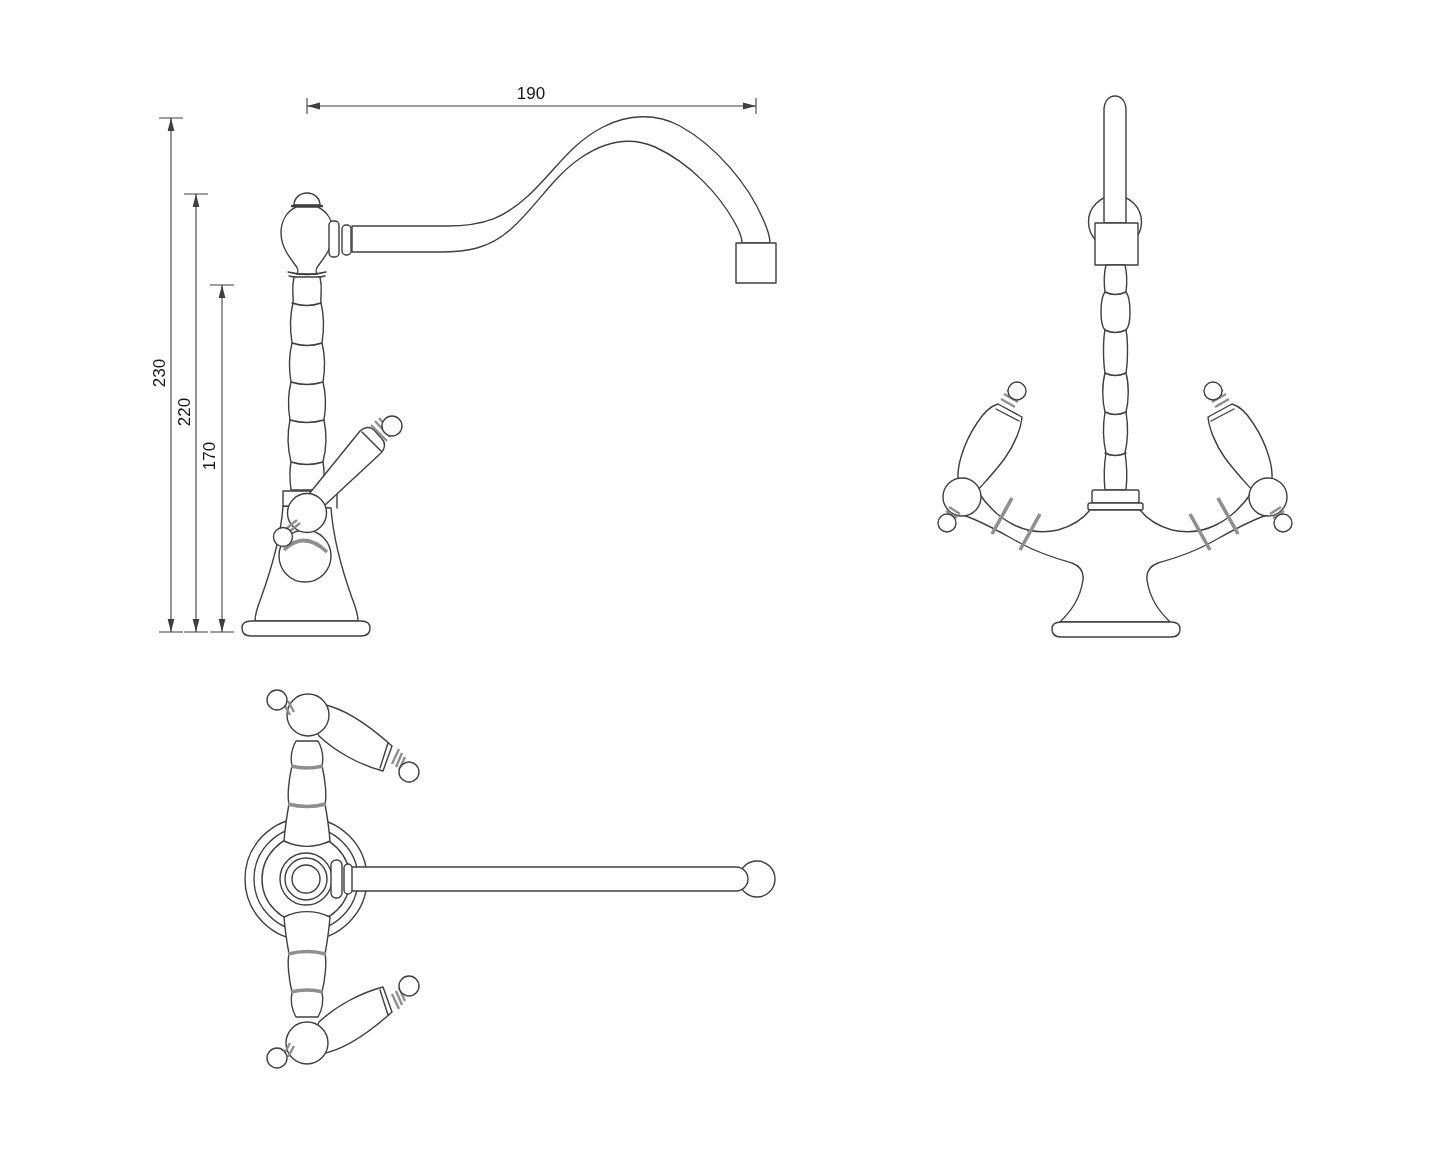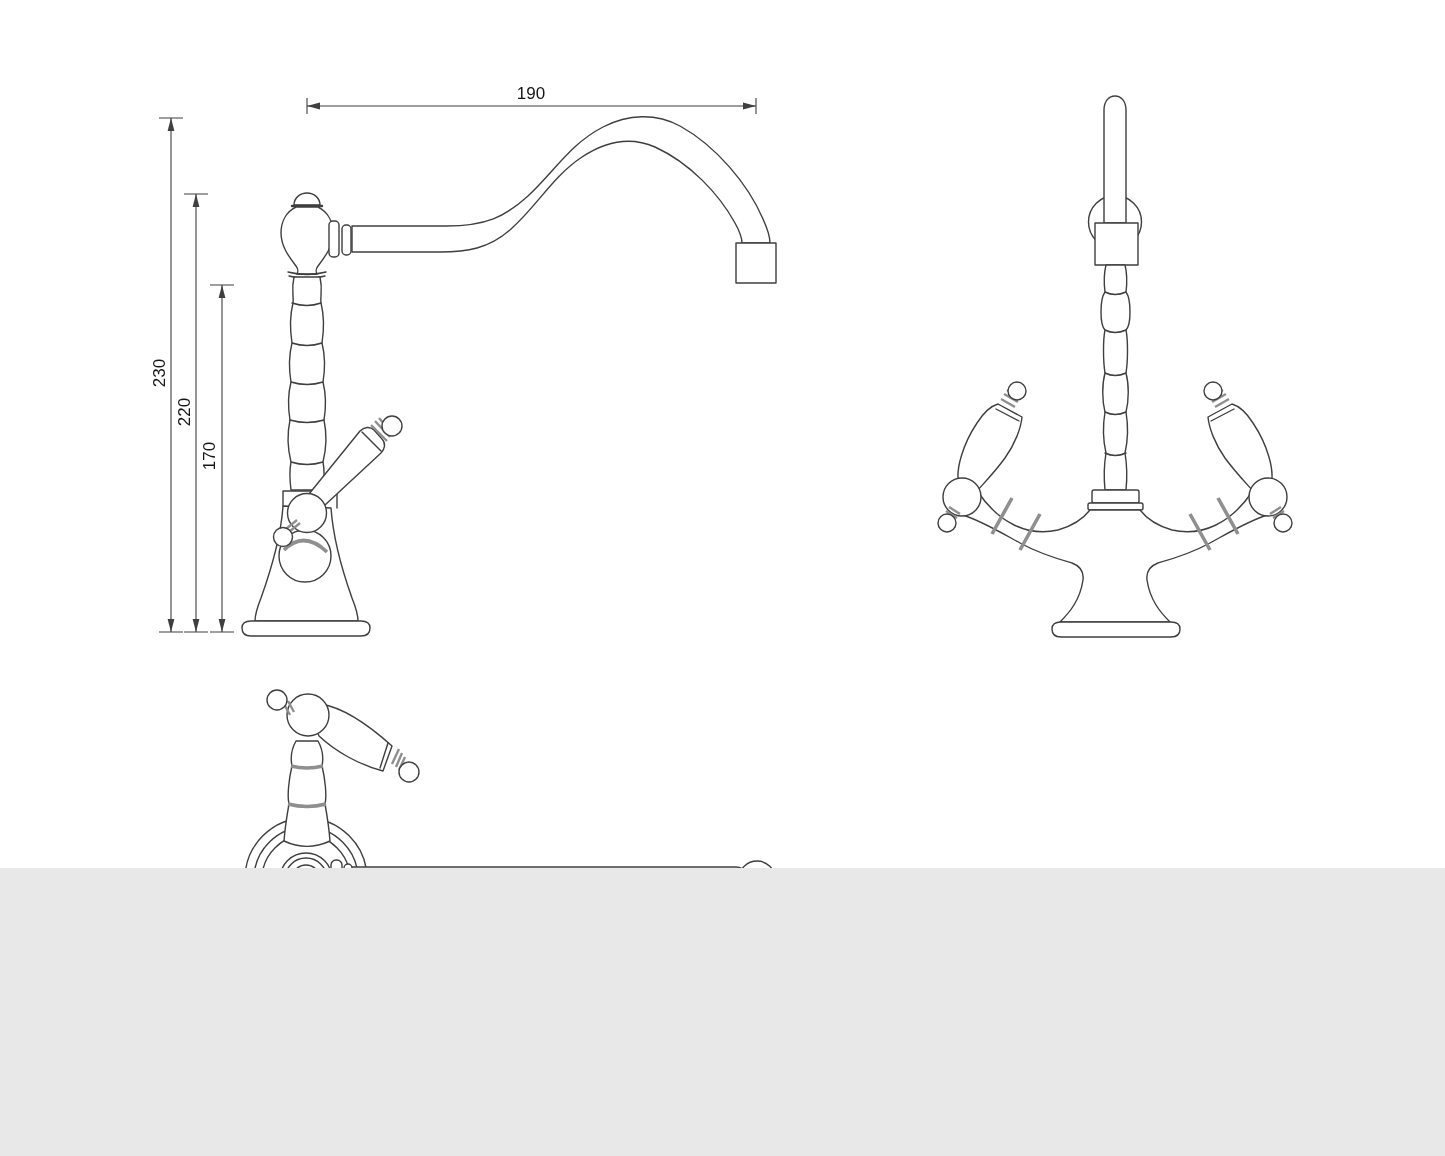--- a/index.html
+++ b/index.html
@@ -4,21 +4,21 @@
 <style>
   :root{
     --background:#ffffff;
     --line:#3f3f3f;
     --band:#8f8f8f;
     --text:#161616;
   }
   html,body{margin:0;padding:0;background:#e8e8e8;}
   .canvas{
     position:relative;
-    width:1445px;height:868px;
+    width:1445px;height:1156px;
     background:var(--background);
     margin:0 auto;
     overflow:hidden;
   }
   svg{position:absolute;inset:0;display:block;}
   .ol{fill:#ffffff;stroke:var(--line);stroke-width:1.4;stroke-linejoin:round;}
   .st{fill:none;stroke:var(--line);stroke-width:1.4;stroke-linecap:round;stroke-linejoin:round;}
   .band{fill:none;stroke:var(--band);stroke-width:3.6;stroke-linecap:butt;}
   .thrd{fill:none;stroke:var(--band);stroke-width:2.4;stroke-linecap:butt;}
   .rim{fill:none;stroke:var(--line);stroke-width:2.4;stroke-linecap:round;}

